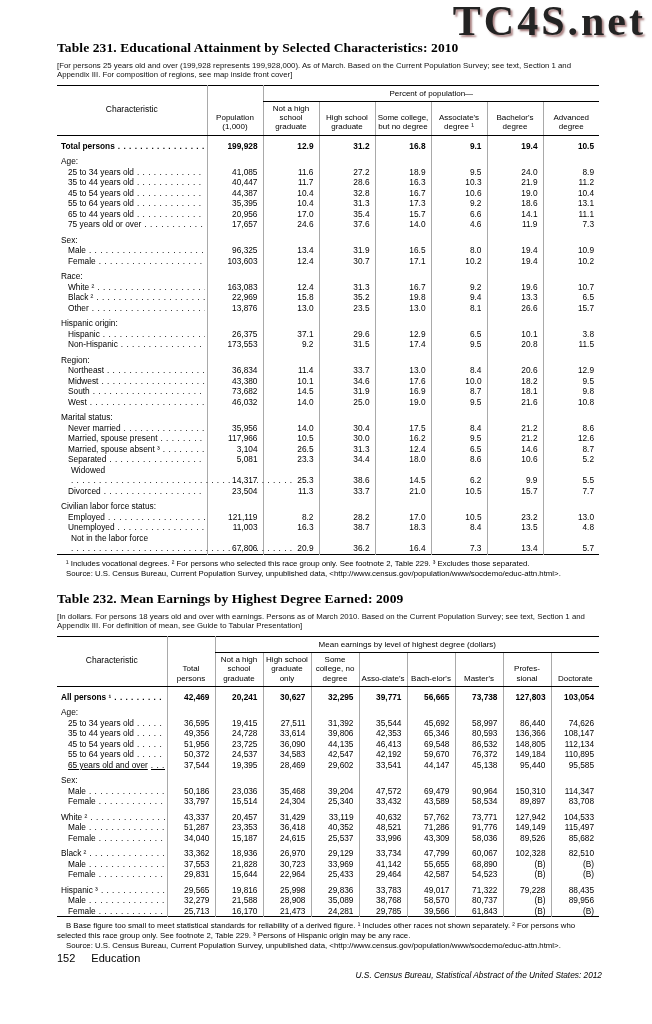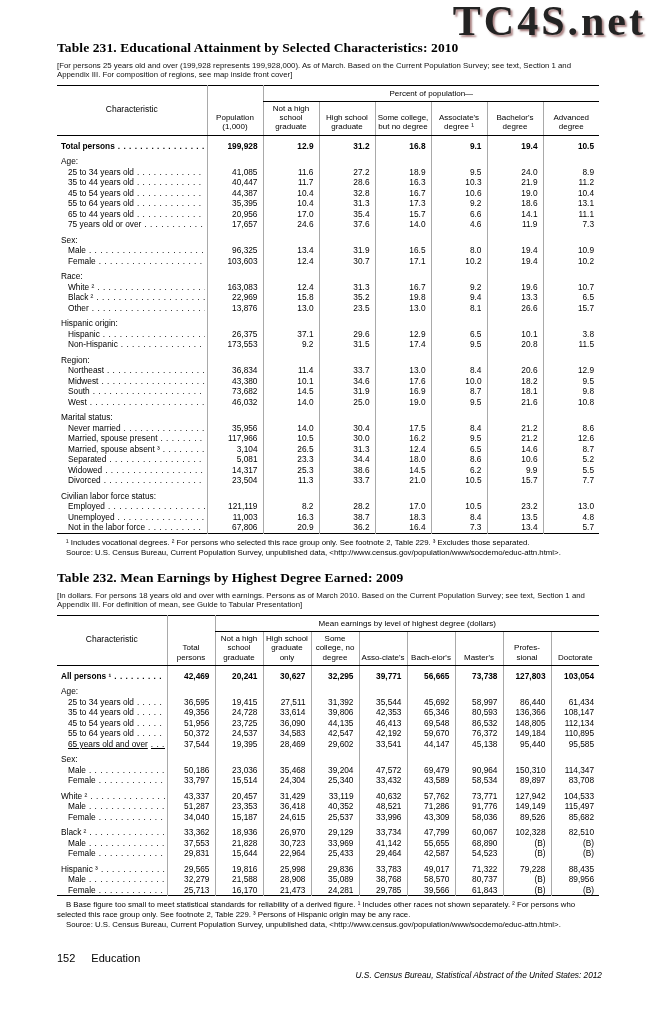--- a/index.html
+++ b/index.html
@@ -525,21 +525,21 @@
               <td class="num colr">5,081</td>
               <td class="num colr">23.3</td>
               <td class="num colr">34.4</td>
               <td class="num colr">18.0</td>
               <td class="num colr">8.6</td>
               <td class="num colr">10.6</td>
               <td class="num colr">5.2</td>
             </tr>
             <tr>
               <td class="lab">
-                <div class="labwrap" style="padding-left: 9px;">
+                <div class="labwrap" style="padding-left: 9px; flex-direction: column;">
                   <span class="t">Widowed</span>
                   <span class="dots"> . . . . . . . . . . . . . . . . . . . . . . . . . . . . . . . . . . . . . . . .</span>
                 </div>
               </td>
               <td class="num colr">14,317</td>
               <td class="num colr">25.3</td>
               <td class="num colr">38.6</td>
               <td class="num colr">14.5</td>
               <td class="num colr">6.2</td>
               <td class="num colr">9.9</td>
@@ -599,21 +599,21 @@
               <td class="num colr">11,003</td>
               <td class="num colr">16.3</td>
               <td class="num colr">38.7</td>
               <td class="num colr">18.3</td>
               <td class="num colr">8.4</td>
               <td class="num colr">13.5</td>
               <td class="num colr">4.8</td>
             </tr>
             <tr>
               <td class="lab">
-                <div class="labwrap" style="padding-left: 9px;">
+                <div class="labwrap" style="padding-left: 9px; flex-direction: column;">
                   <span class="t">Not in the labor force</span>
                   <span class="dots"> . . . . . . . . . . . . . . . . . . . . . . . . . . . . . . . . . . . . . . . .</span>
                 </div>
               </td>
               <td class="num colr">67,806</td>
               <td class="num colr">20.9</td>
               <td class="num colr">36.2</td>
               <td class="num colr">16.4</td>
               <td class="num colr">7.3</td>
               <td class="num colr">13.4</td>
@@ -700,21 +700,21 @@
                 </div>
               </td>
               <td class="num colr">36,595</td>
               <td class="num colr">19,415</td>
               <td class="num colr">27,511</td>
               <td class="num colr">31,392</td>
               <td class="num colr">35,544</td>
               <td class="num colr">45,692</td>
               <td class="num colr">58,997</td>
               <td class="num colr">86,440</td>
-              <td class="num colr">61,434</td>
+              <td class="num colr">74,626</td>
             </tr>
             <tr>
               <td class="lab">
                 <div class="labwrap" style="padding-left: 9px;">
                   <span class="t">35 to 44 years old</span>
                   <span class="dots"> . . . . . . . . . . . . . . . . . . . . . . . . . . . . . . . . . . . . . . . .</span>
                 </div>
               </td>
               <td class="num colr">49,356</td>
               <td class="num colr">24,728</td>

